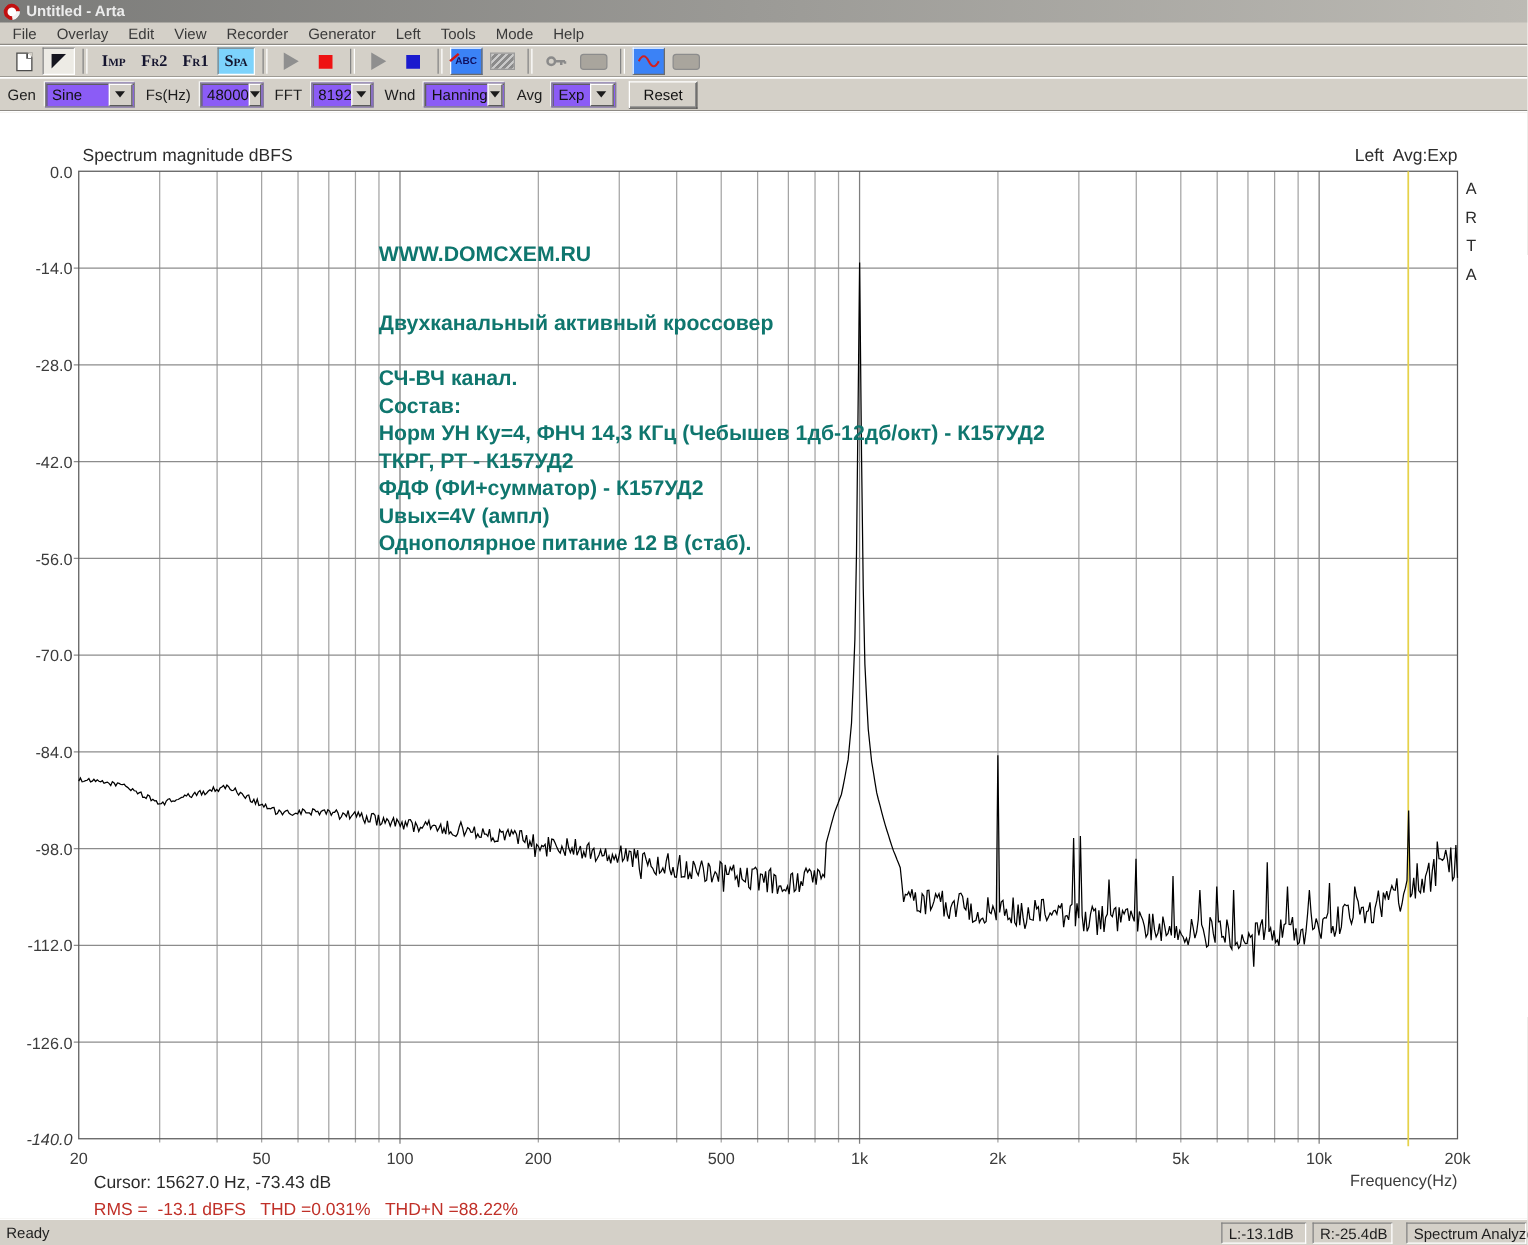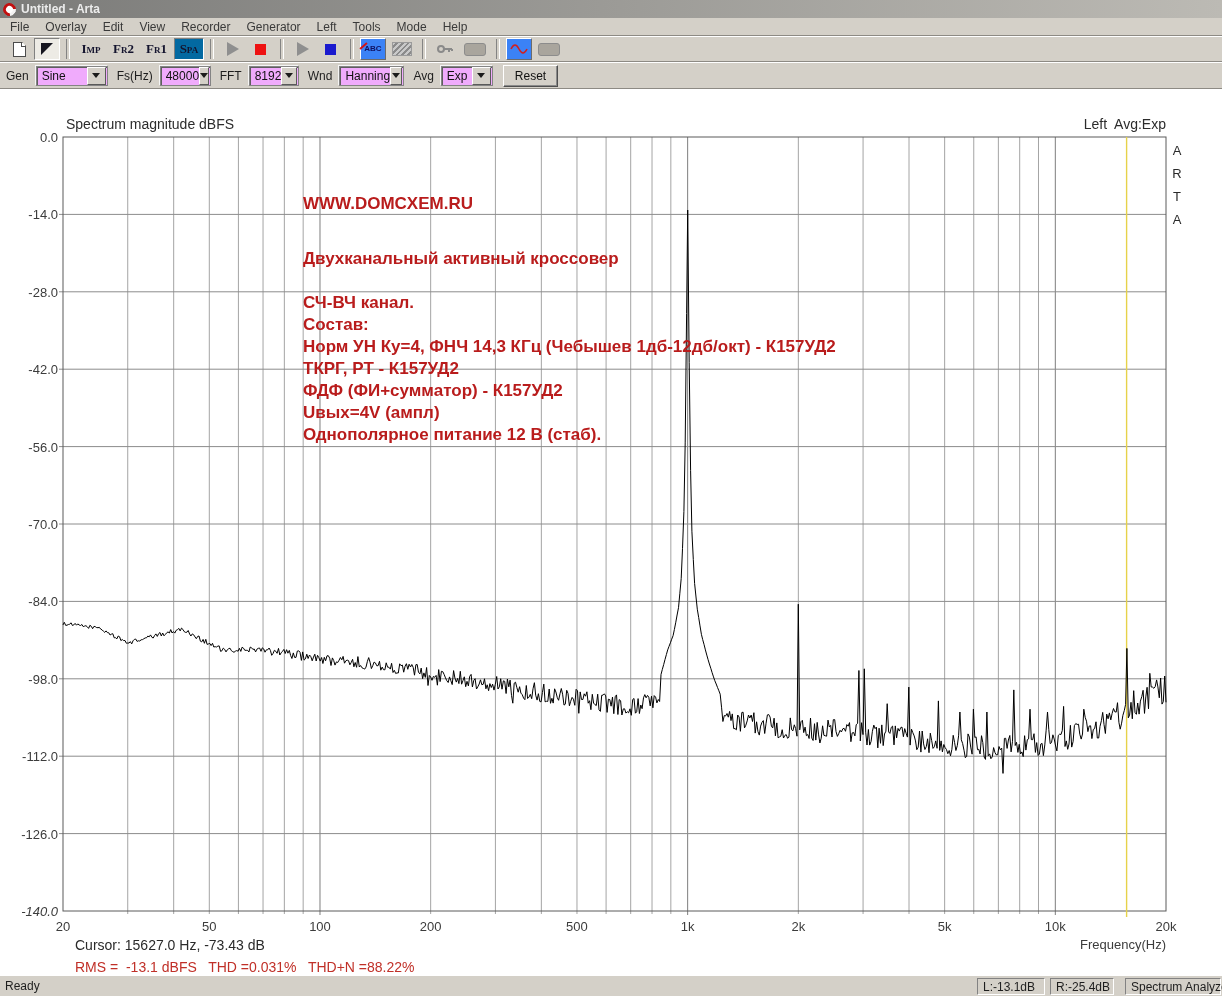--- a/index.html
+++ b/index.html
@@ -35,35 +35,35 @@
     background:linear-gradient(315deg,#fff 0 100%);position:relative}
   .icon-doc::after{content:"";position:absolute;right:-1px;top:-1px;
     border-left:4px solid transparent;border-top:4px solid #d4d0c8;
     box-shadow:-1px 1px 0 #4c4c4c}
   .icon-tri{width:12px;height:12px;background:#15151f;
     clip-path:polygon(0 0,100% 0,0 100%)}
   .mode-btn{height:22px;min-width:30px;display:flex;align-items:center;justify-content:center;
     border:1px solid transparent;background:transparent;margin:0 1px;padding:0 4px;box-sizing:border-box;
     font-weight:bold;font-size:13px;font-variant:small-caps;color:#14142e;
     font-family:"Liberation Serif",serif;cursor:default}
-  .mode-btn.active{border-color:#808080 #ffffff #ffffff #808080;background:#0369a1}
+  .mode-btn.active{border-color:#808080 #ffffff #ffffff #808080;background:#7dd3fc}
   .icon-play{width:0;height:0;border-left:12px solid #8f8f8f;
     border-top:7px solid transparent;border-bottom:7px solid transparent}
   .icon-stop-red{width:11px;height:11px;background:#ee1212}
   .icon-stop-blue{width:11px;height:11px;background:#1a1ace}
   .icon-abc{position:relative;font-size:8px;font-weight:bold;color:#101060;letter-spacing:0;line-height:10px}
   .icon-abc .slash{position:absolute;left:-5px;top:1px;width:9px;height:2px;background:#d41414;transform:rotate(-40deg)}
   .icon-hatch{width:18px;height:12px;border:1px solid #9a9a9a;
     background:repeating-linear-gradient(135deg,#c9c9c9 0 2px,#8b8b8b 2px 4px)}
   .icon-pill{width:20px;height:11px;background:#a9a59d;border:1px solid #8c8c8c;border-radius:3px}
   
   #toolbar2{top:63px;height:25px;padding-left:6px;font-size:12px;color:#1d1d1d}
   .tb2-label{margin:0 7px 0 9px}
   .tb2-label:first-child{margin-left:0}
-  .combo{height:20px;background:#f0abfc;border:1px solid #848484;
+  .combo{height:20px;background:#8b5cf6;border:1px solid #848484;
     box-shadow:inset 1px 1px 0 #5e5e5e, -1px -1px 0 #f5f5f5;
     display:flex;align-items:center;justify-content:space-between;box-sizing:border-box;cursor:default}
   .combo-value{padding-left:5px;font-size:12px;color:#111;white-space:pre}
   .combo-btn{width:17px;height:16px;margin-right:1px;background:#d4d0c8;
     border:1px solid;border-color:#ffffff #5a5a5a #5a5a5a #ffffff;
     display:flex;align-items:center;justify-content:center}
   .chev{width:0;height:0;border-left:4px solid transparent;border-right:4px solid transparent;
     border-top:5px solid #1b1b1b}
   .reset-btn{height:22px;margin-left:10px;padding:0 11px;font-size:12px;color:#111;
     background:#d4d0c8;border:1px solid;border-color:#ffffff #4f4f4f #4f4f4f #ffffff;
@@ -71,21 +71,21 @@
   
   .plot-panel{position:absolute;left:0;top:90px;width:1222px;height:991px;background:#ffffff}
   #chart-svg{position:absolute;left:0;top:0}
   .plot-title{position:absolute;left:66px;top:26px;font-size:14px;color:#2c2c2c}
   .channel-info{position:absolute;right:56px;top:26px;font-size:14px;color:#2c2c2c;white-space:pre}
   .arta-vert{position:absolute;left:1169px;top:49px;width:16px;text-align:center;
     font-size:13px;line-height:23px;color:#2a2a2a;white-space:pre}
   .y-label{position:absolute;left:6px;width:52px;text-align:right;font-size:13px;color:#3c3c3c}
   .x-label{position:absolute;top:829px;transform:translateX(-50%);font-size:13px;color:#3c3c3c}
   .x-axis-title{position:absolute;right:56px;top:847px;font-size:13px;color:#3c3c3c}
-  .annotations{position:absolute;left:303px;top:103px;font-size:17px;font-weight:bold;color:#b91c1c}
+  .annotations{position:absolute;left:303px;top:103px;font-size:17px;font-weight:bold;color:#0f766e}
   .ann-line{line-height:22px;white-space:pre}
   .ann-line:nth-child(1){margin-bottom:33px}
   .ann-line:nth-child(2){margin-bottom:22px}
   .cursor-readout{position:absolute;left:75px;top:847px;font-size:14px;color:#2a2a2a;white-space:pre}
   .measurements{position:absolute;left:75px;top:869px;font-size:14px;color:#c03028;white-space:pre}
   
   .statusbar{position:absolute;left:0;bottom:0;width:100%;height:21px;background:#d4d0c8;
     border-top:1px solid #ffffff;box-sizing:border-box;font-size:12px;color:#1e1e1e}
   .status-ready{position:absolute;left:5px;top:3px}
   .status-cell{position:absolute;top:2px;height:17px;box-sizing:border-box;padding:1px 5px;

